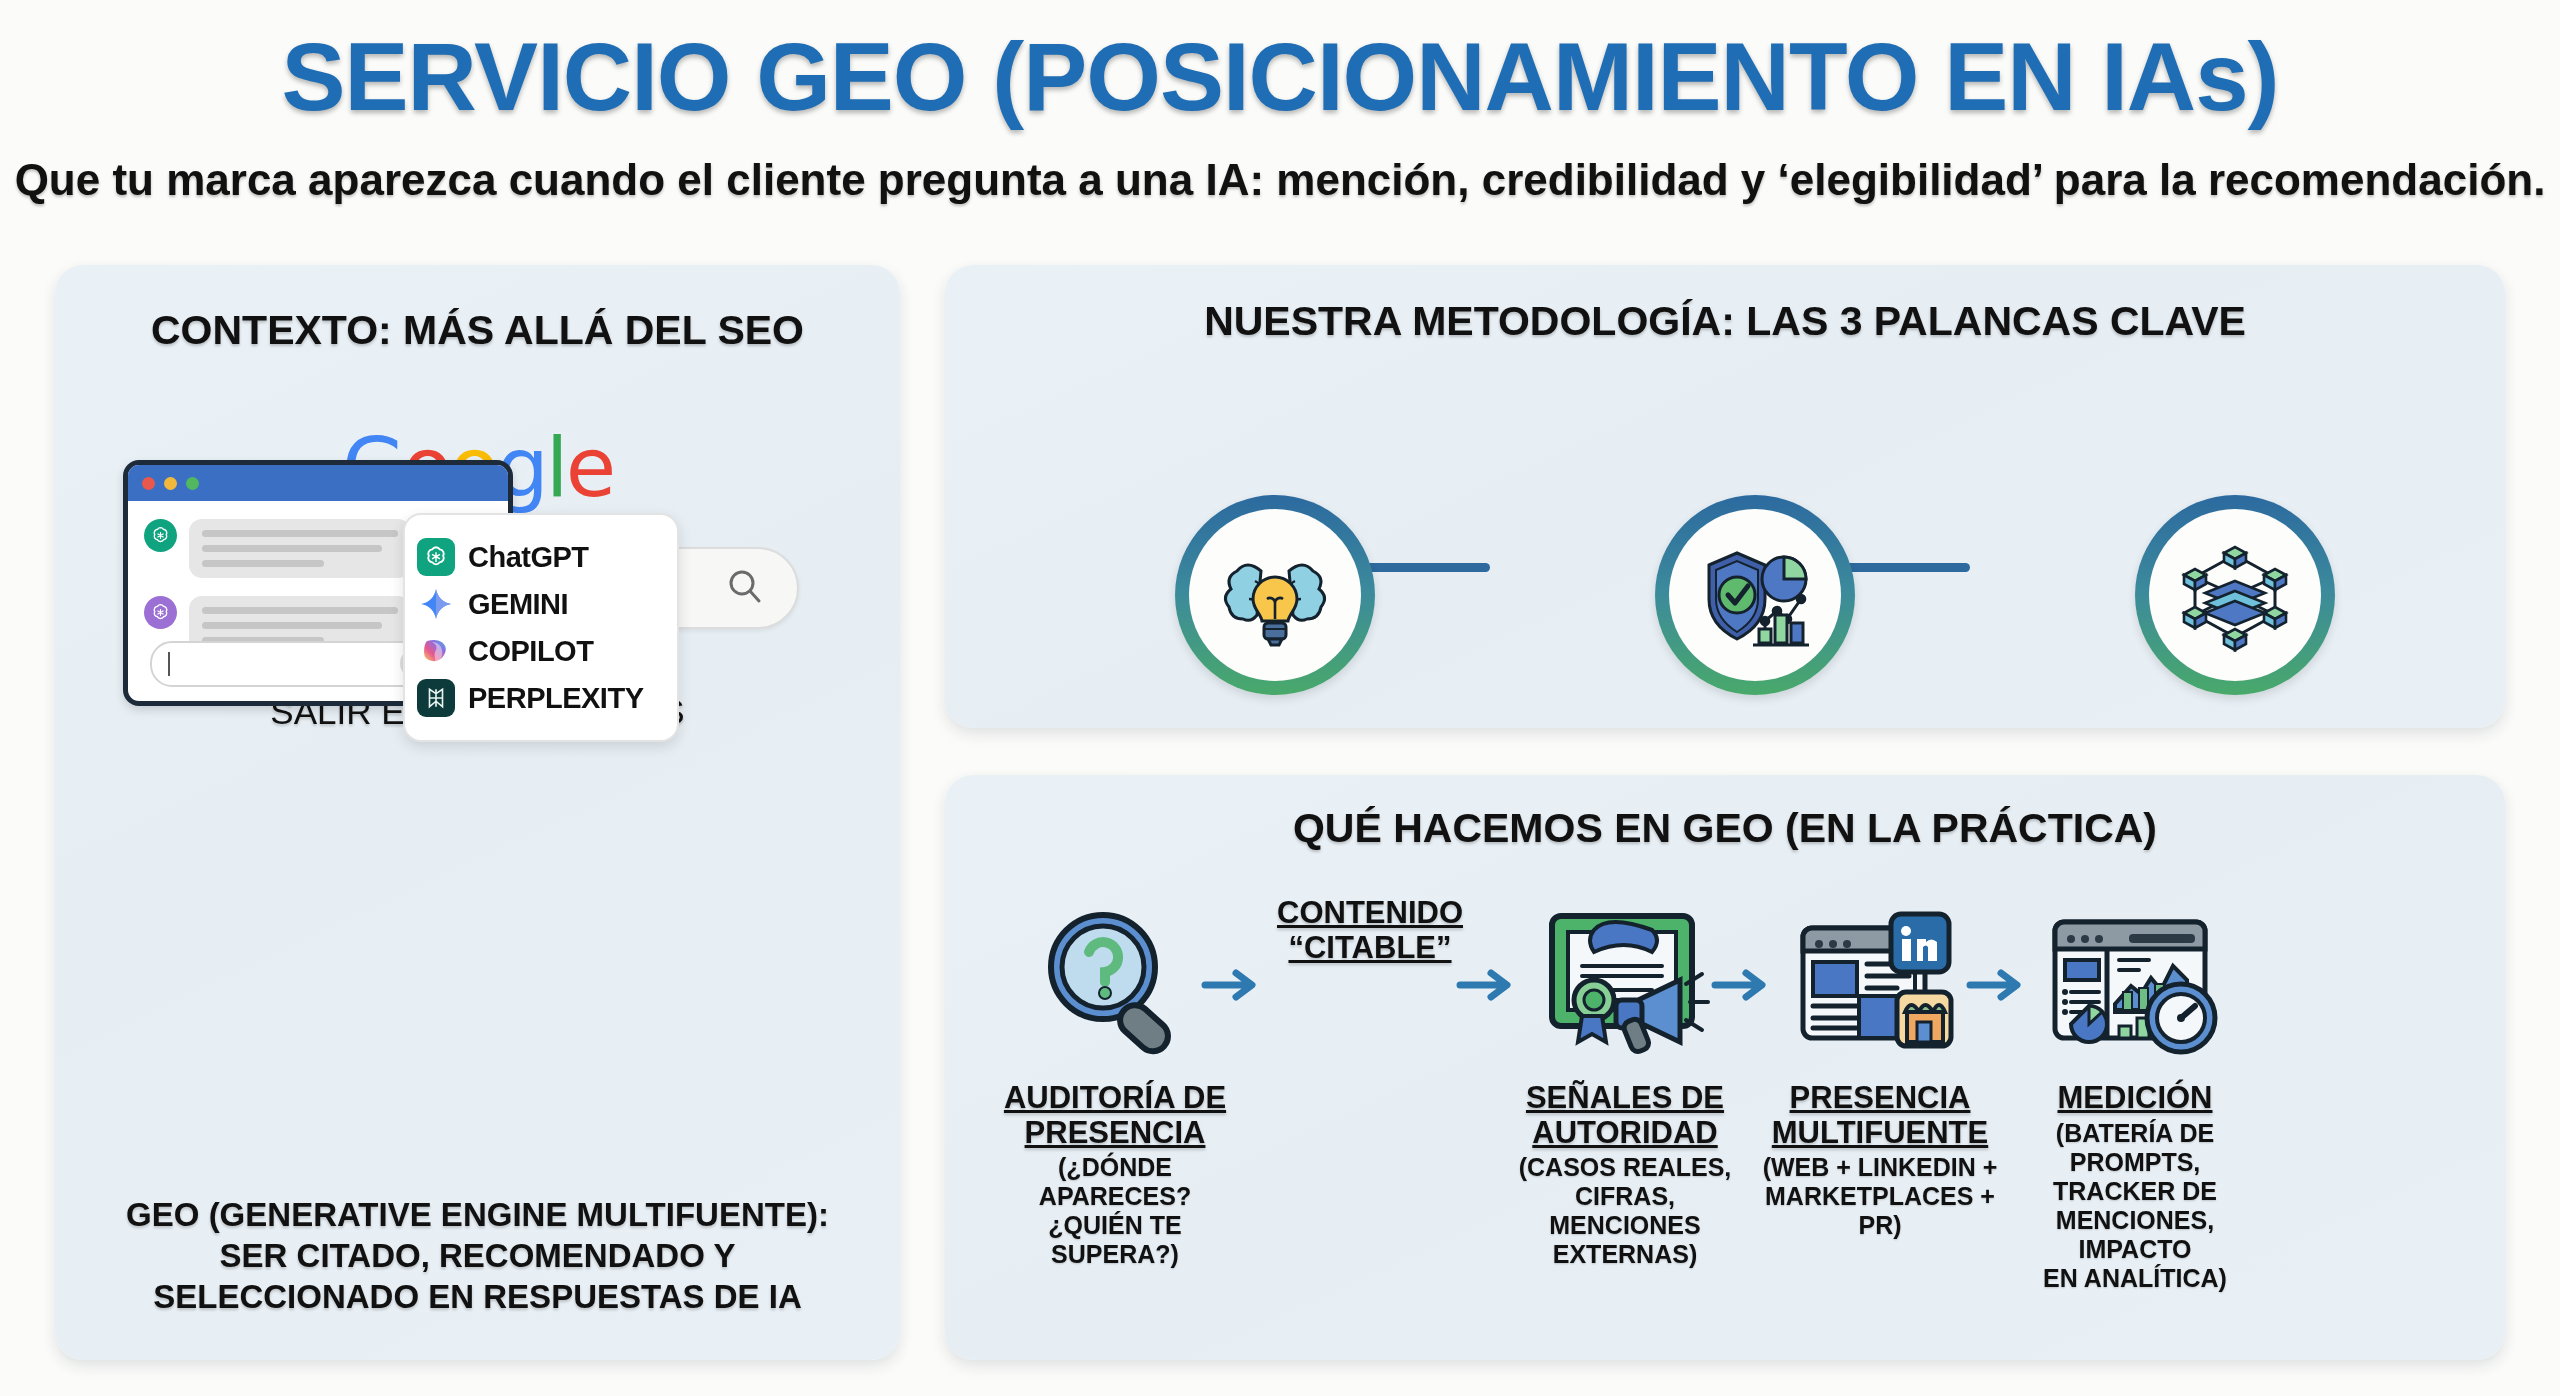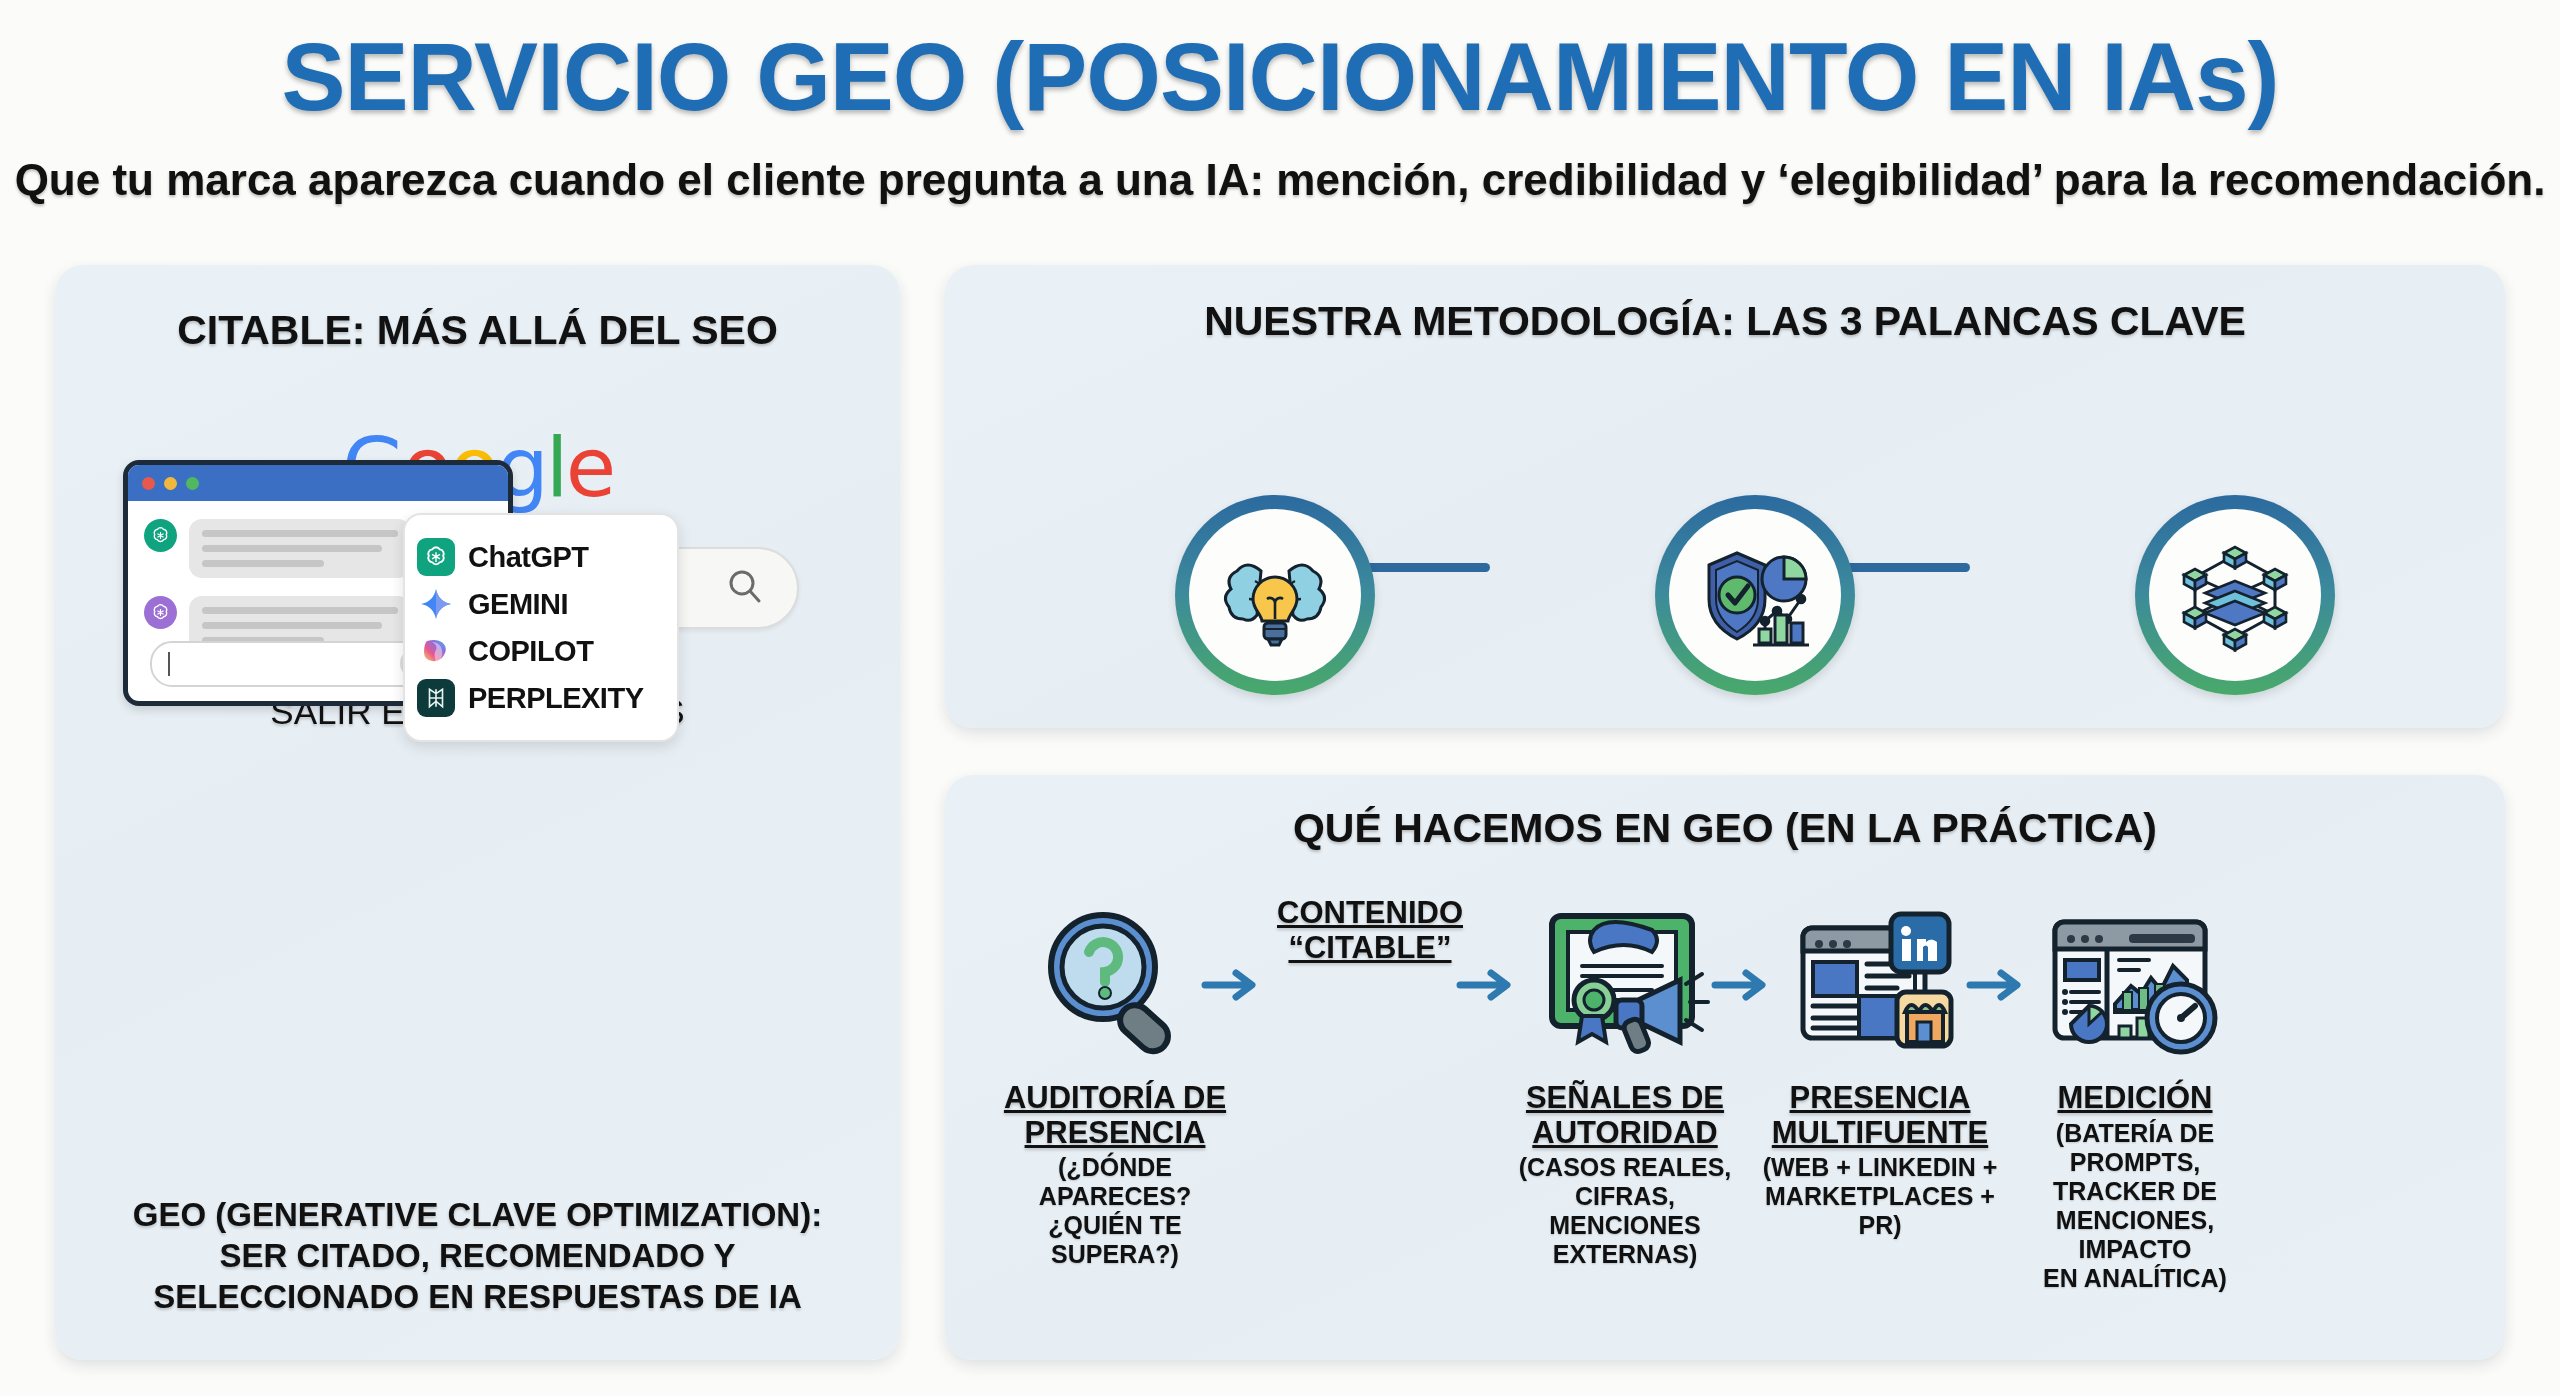--- a/index.html
+++ b/index.html
@@ -148,21 +148,21 @@
 </style>
 </head>
 <body>
 
 <div class="stage">
 
   <div class="title">SERVICIO GEO (POSICIONAMIENTO EN IAs)</div>
   <div class="subtitle">Que tu marca aparezca cuando el cliente pregunta a una IA: mención, credibilidad y ‘elegibilidad’ para la recomendación.</div>
 
   <div class="panel" id="panel-left">
-    <div class="panel-title">CITABLE: MÁS ALLÁ DEL SEO</div>
+    <div class="panel-title">CONTEXTO: MÁS ALLÁ DEL SEO</div>
 
     <div class="google-logo">
       <span class="g1">G</span><span class="g2">o</span><span class="g3">o</span><span class="g4">g</span><span class="g5">l</span><span class="g6">e</span>
     </div>
 
     <div class="searchbar">
       <svg width="40" height="40" viewBox="0 0 40 40">
         <circle cx="17" cy="16" r="11" fill="none" stroke="#6b6b6b" stroke-width="3"></circle>
         <line x1="25" y1="24" x2="34" y2="34" stroke="#6b6b6b" stroke-width="3" stroke-linecap="round"></line>
       </svg>
@@ -254,21 +254,21 @@
         <span class="ai-logo" style="background:#0d3b3c">
           <svg width="26" height="26" viewBox="0 0 24 24" fill="none" stroke="#e8f3f0" stroke-width="1.5">
             <path d="M12 4v16M12 8 6 4v8h12V4l-6 4M6 12v8l6-5M18 12v8l-6-5"></path>
           </svg>
         </span>
         <span class="ai-name">PERPLEXITY</span>
       </div>
     </div>
 
     <div class="geo-label">
-      <div>GEO (GENERATIVE CLAVE OPTIMIZATION):</div>
+      <div>GEO (GENERATIVE ENGINE MULTIFUENTE):</div>
       <div>SER CITADO, RECOMENDADO Y</div>
       <div>SELECCIONADO EN RESPUESTAS DE IA</div>
     </div>
   </div>
 
   <div class="panel" id="panel-levers">
     <div class="panel-title">NUESTRA METODOLOGÍA: LAS 3 PALANCAS CLAVE</div>
 
     <div class="lever-line" id="lever-line-1" style="left:375px;"></div>
     <div class="lever-line" id="lever-line-2" style="left:855px;"></div>

